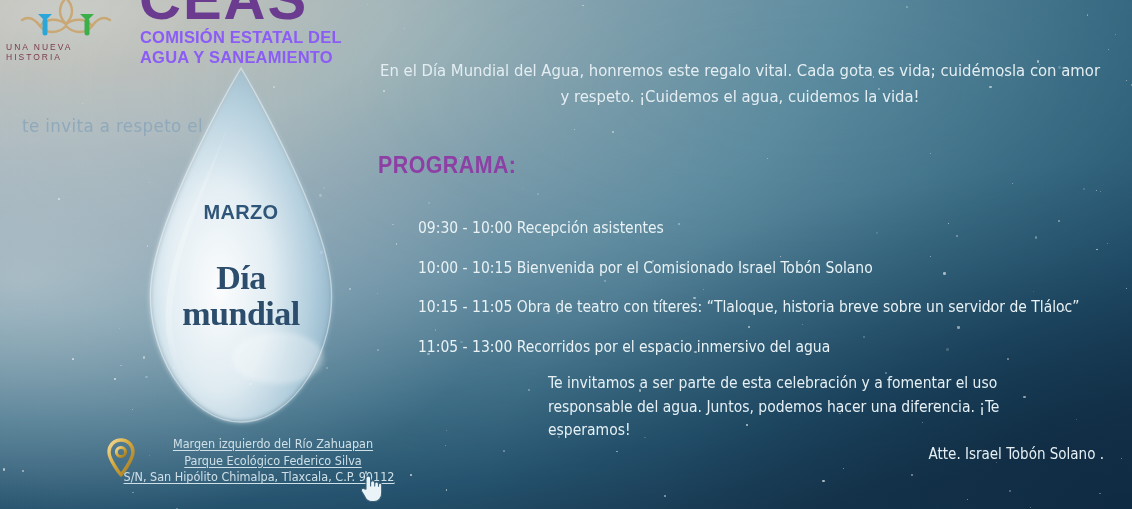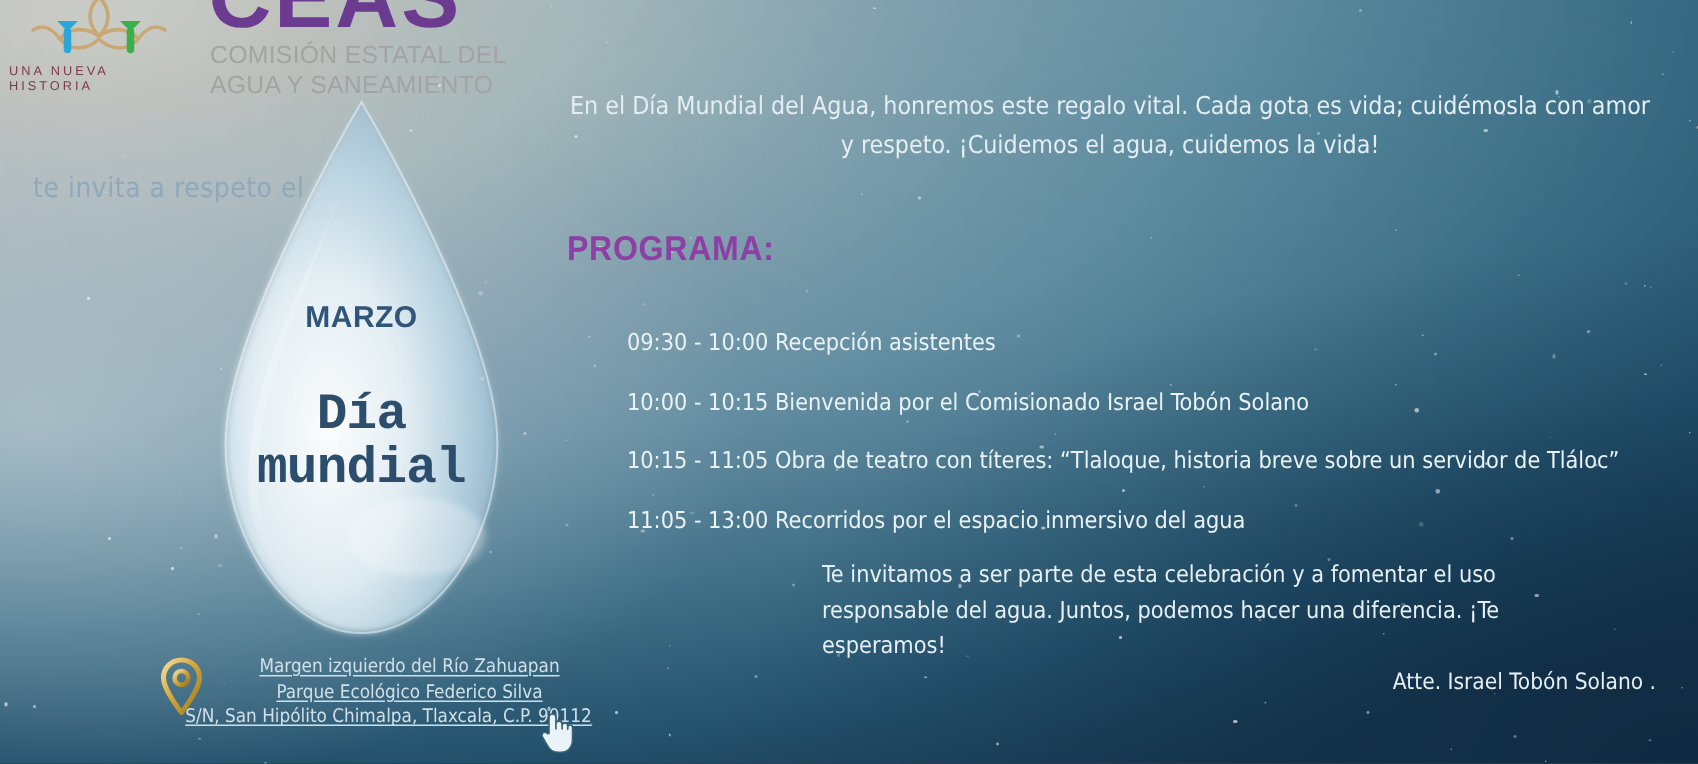--- a/index.html
+++ b/index.html
@@ -34,36 +34,36 @@
   .logo-left{position:absolute;left:6px;top:-6px;width:122px;height:70px;}
   .logo-mark{position:absolute;left:8px;top:0;width:104px;height:48px;}
   .logo-tag{position:absolute;left:0;top:48px;width:120px;text-align:left;
     font-size:8.5px;font-weight:400;letter-spacing:2.0px;color:#7d3a50;
     font-family:"Liberation Sans",sans-serif;}
 
   .ceas-word{position:absolute;left:139px;top:-30px;
     font-family:"Liberation Sans",sans-serif;font-weight:800;font-size:58px;
     letter-spacing:2px;color:#6b3b8f;line-height:1;}
   .ceas-sub{position:absolute;left:140px;top:27px;width:240px;
-    font-family:"Liberation Sans",sans-serif;font-weight:400;font-size:16.5px;
-    line-height:1.22;letter-spacing:.2px;color:#a3a3a3;}
+    font-family:"Liberation Sans",sans-serif;font-weight:700;font-size:16.5px;
+    line-height:1.22;letter-spacing:.2px;color:#8b5cf6;}
 
   .invita{position:absolute;left:22px;top:115px;
     font-size:18.5px;color:#8fa9bb;letter-spacing:.4px;
     font-family:"DejaVu Sans Condensed","Liberation Sans",sans-serif;}
 
   
   .drop-wrap{position:absolute;left:128px;top:62px;width:226px;height:366px;}
   .drop-txt{position:absolute;left:0;top:0;width:226px;height:366px;
     text-align:center;color:#2d4f6e;}
   .drop-date{position:absolute;left:0;top:140px;width:226px;
     font-family:"Liberation Sans",sans-serif;font-weight:800;
     font-size:20px;line-height:1.06;letter-spacing:.3px;color:#2f5678;}
   .drop-title{position:absolute;left:0;top:198px;width:226px;
-    font-family:Liberation Mono, monospace;font-weight:800;
+    font-family:Liberation Serif, serif;font-weight:800;
     font-size:34px;line-height:1.05;letter-spacing:-.5px;color:#2c4d6c;}
 
   
   .addr{position:absolute;left:106px;top:436px;width:300px;}
   .pin{position:absolute;left:0;top:2px;width:30px;height:40px;}
   .addr-lines{position:absolute;left:34px;top:0;width:266px;
     font-size:12.5px;line-height:1.33;color:#cfe0e8;text-align:center;
     font-family:"DejaVu Sans Condensed","Liberation Sans",sans-serif;}
   .addr-lines div{text-decoration:underline;text-underline-offset:2px;white-space:nowrap;}
   .addr-lines div:nth-child(3){margin-left:-28px;}

